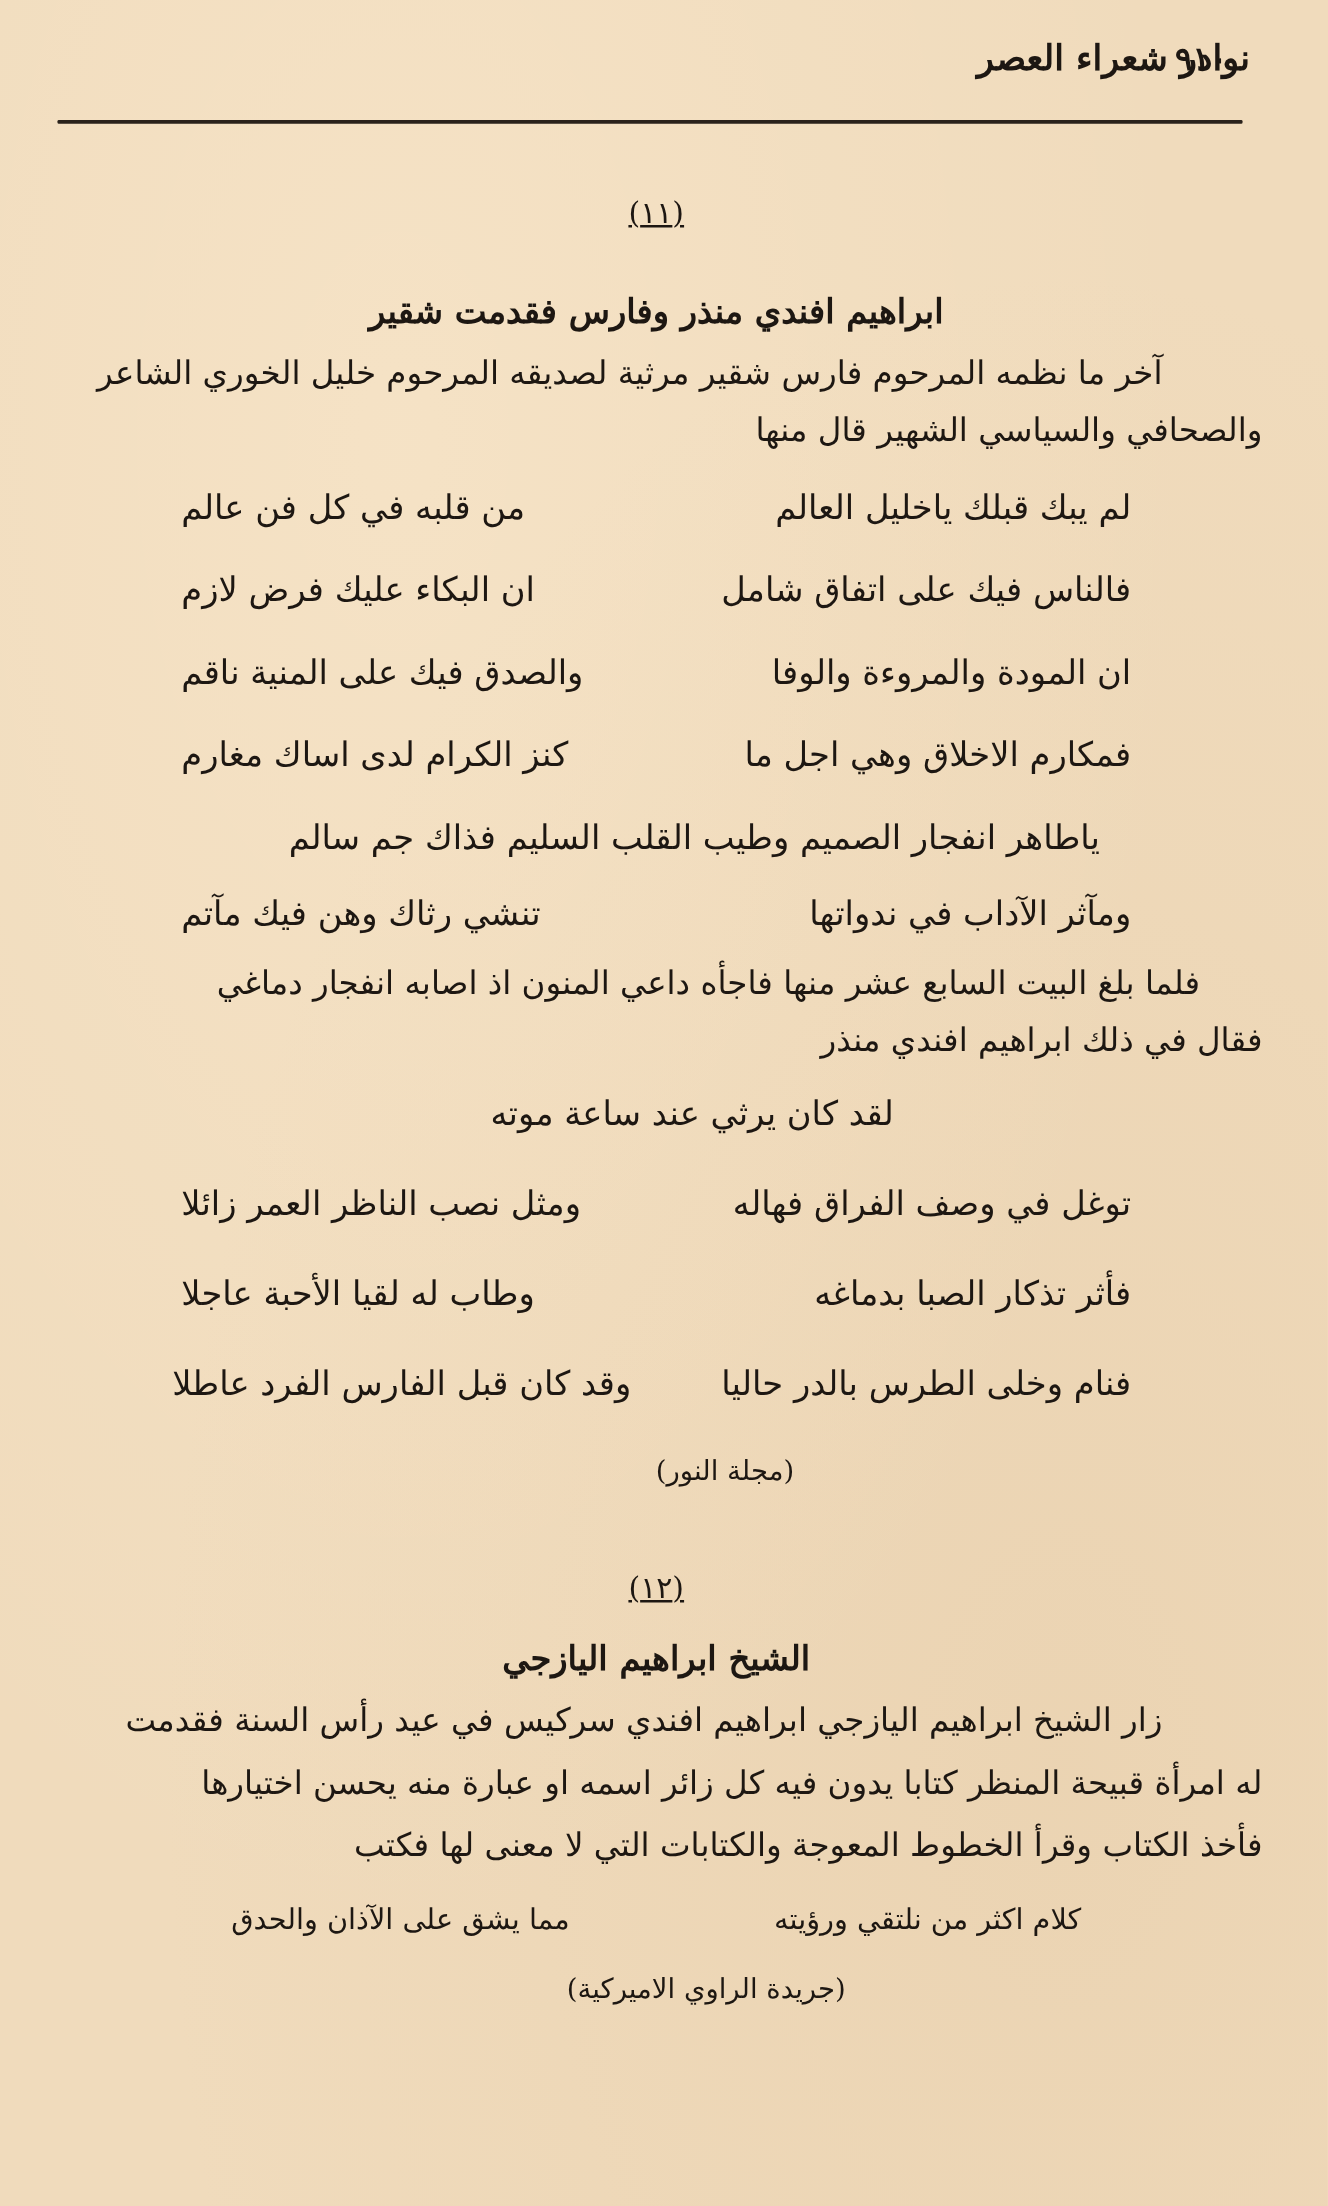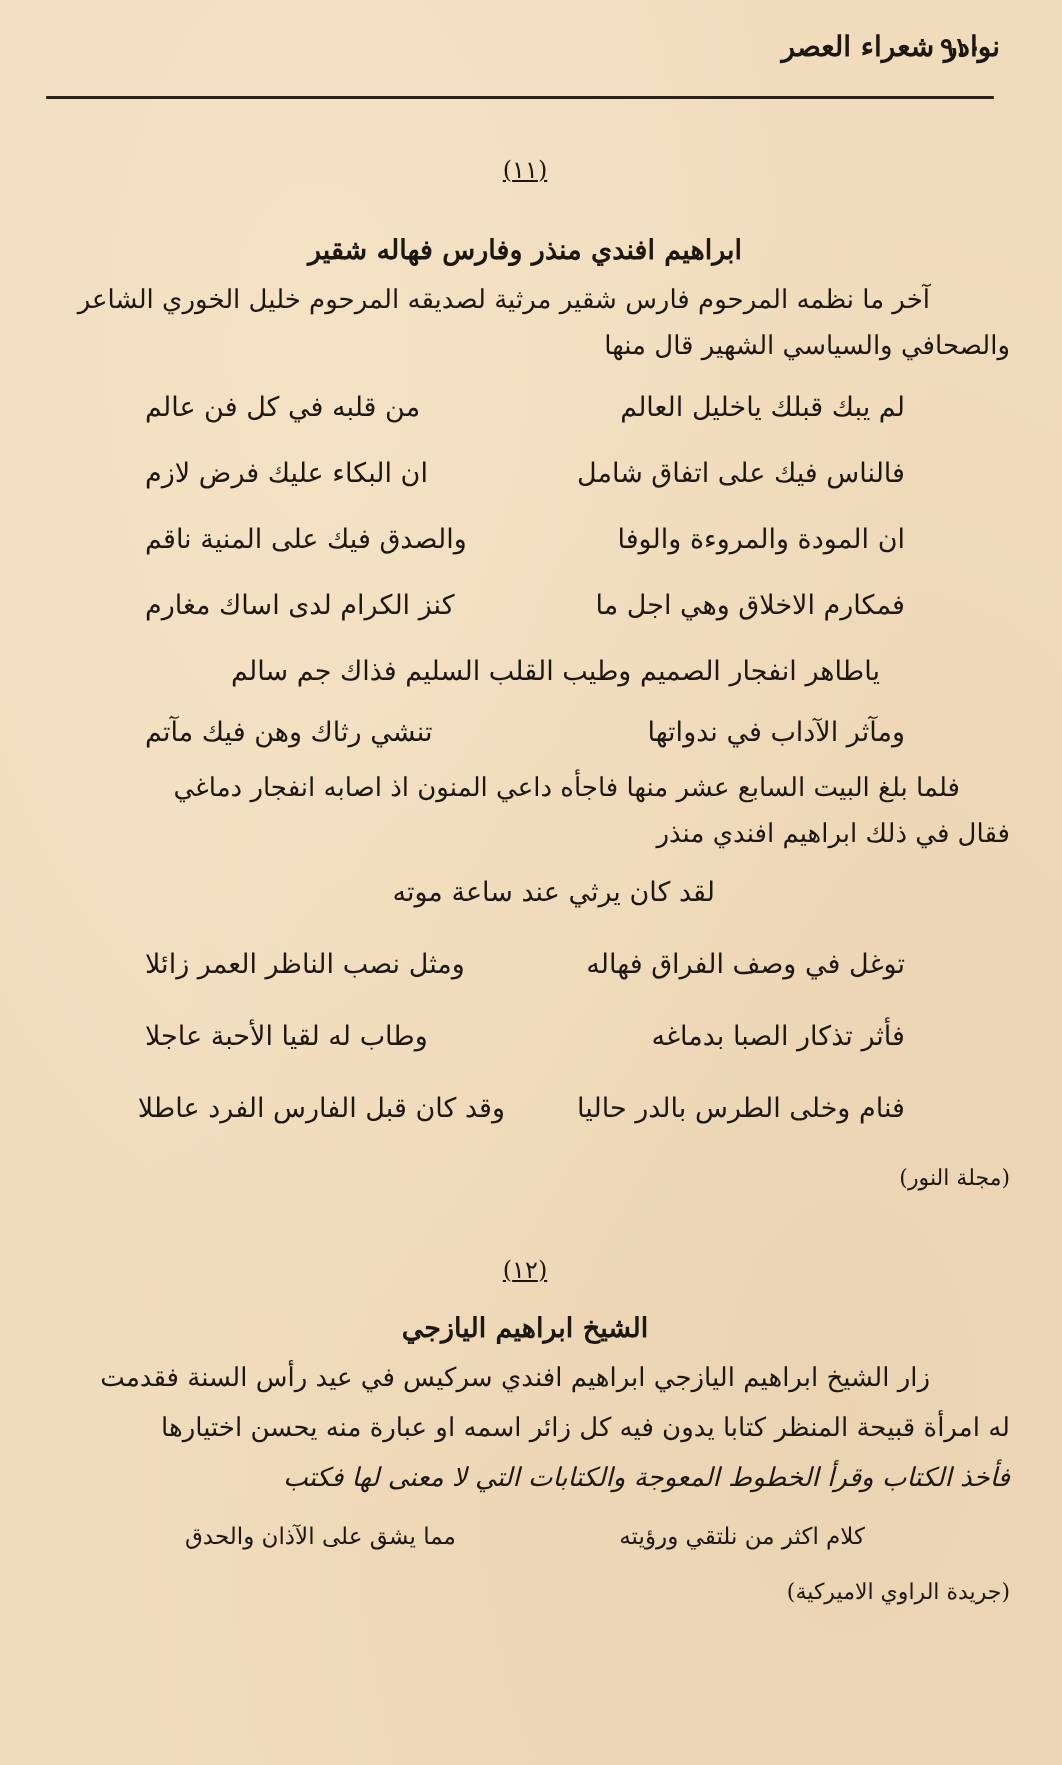--- a/index.html
+++ b/index.html
@@ -112,21 +112,21 @@
     .verse .hemi.second { text-align: left; padding-right: 20px; }
     .verse.single {
       justify-content: flex-start;
       padding-right: 130px;
     }
     .verse.single .hemi { width: auto; }
     .source {
       font-size: 22px;
       line-height: 56px;
       padding-left: 0;
-      text-align: right;
+      text-align: center;
       direction: rtl;
     }
     .source span { display: inline-block; }
     .source-left-1 { padding-left: 110px; }
     .source-left-2 { padding-left: 80px; }
   </style>
 </head>
 <body>
 
 <div class="page">
@@ -134,21 +134,21 @@
   <div class="running-header">
     <span class="page-number">٩١٠</span>
     <div class="running-title">نوادر شعراء العصر</div>
   </div>
   <div class="header-rule"></div>
 
   <div class="content">
 
     <div>
       <div class="section-number">(١١)</div>
-      <div class="section-title">ابراهيم افندي منذر وفارس فهاله شقير</div>
+      <div class="section-title">ابراهيم افندي منذر وفارس فقدمت شقير</div>
 
       <div class="prose" style="margin-top:4px;">
         <span class="indent" style="padding-right:80px;white-space:nowrap;">آخر ما نظمه المرحوم فارس شقير مرثية لصديقه المرحوم خليل الخوري الشاعر</span>
         <span style="display:block;">والصحافي والسياسي الشهير قال منها</span>
       </div>
 
       <div class="verse-block">
         <div class="verse">
           <span class="hemi first">لم يبك قبلك ياخليل العالم</span>
           <span class="hemi second">من قلبه في كل فن عالم</span>
@@ -202,21 +202,21 @@
       </div>
     </div>
 
     <div style="margin-top:34px;">
       <div class="section-number">(١٢)</div>
       <div class="section-title" style="margin-top:6px;">الشيخ ابراهيم اليازجي</div>
 
       <div class="prose" style="margin-top:2px;line-height:50px;">
         <span class="indent" style="padding-right:80px;white-space:nowrap;">زار الشيخ ابراهيم اليازجي ابراهيم افندي سركيس في عيد رأس السنة فقدمت</span>
         <span style="display:block;white-space:nowrap;">له امرأة قبيحة المنظر كتابا يدون فيه كل زائر اسمه او عبارة منه يحسن اختيارها</span>
-        <span style="display:block;font-style:italic;">فأخذ الكتاب وقرأ الخطوط المعوجة والكتابات التي لا معنى لها فكتب</span>
+        <span style="display:block;">فأخذ الكتاب وقرأ الخطوط المعوجة والكتابات التي لا معنى لها فكتب</span>
       </div>
 
       <div class="verse-block">
         <div class="verse" style="font-size:23px;height:56px;line-height:56px;">
           <span class="hemi first" style="width:340px;">كلام اكثر من نلتقي ورؤيته</span>
           <span class="hemi second" style="width:300px;">مما يشق على الآذان والحدق</span>
         </div>
       </div>
 
       <div class="source source-left-2">

